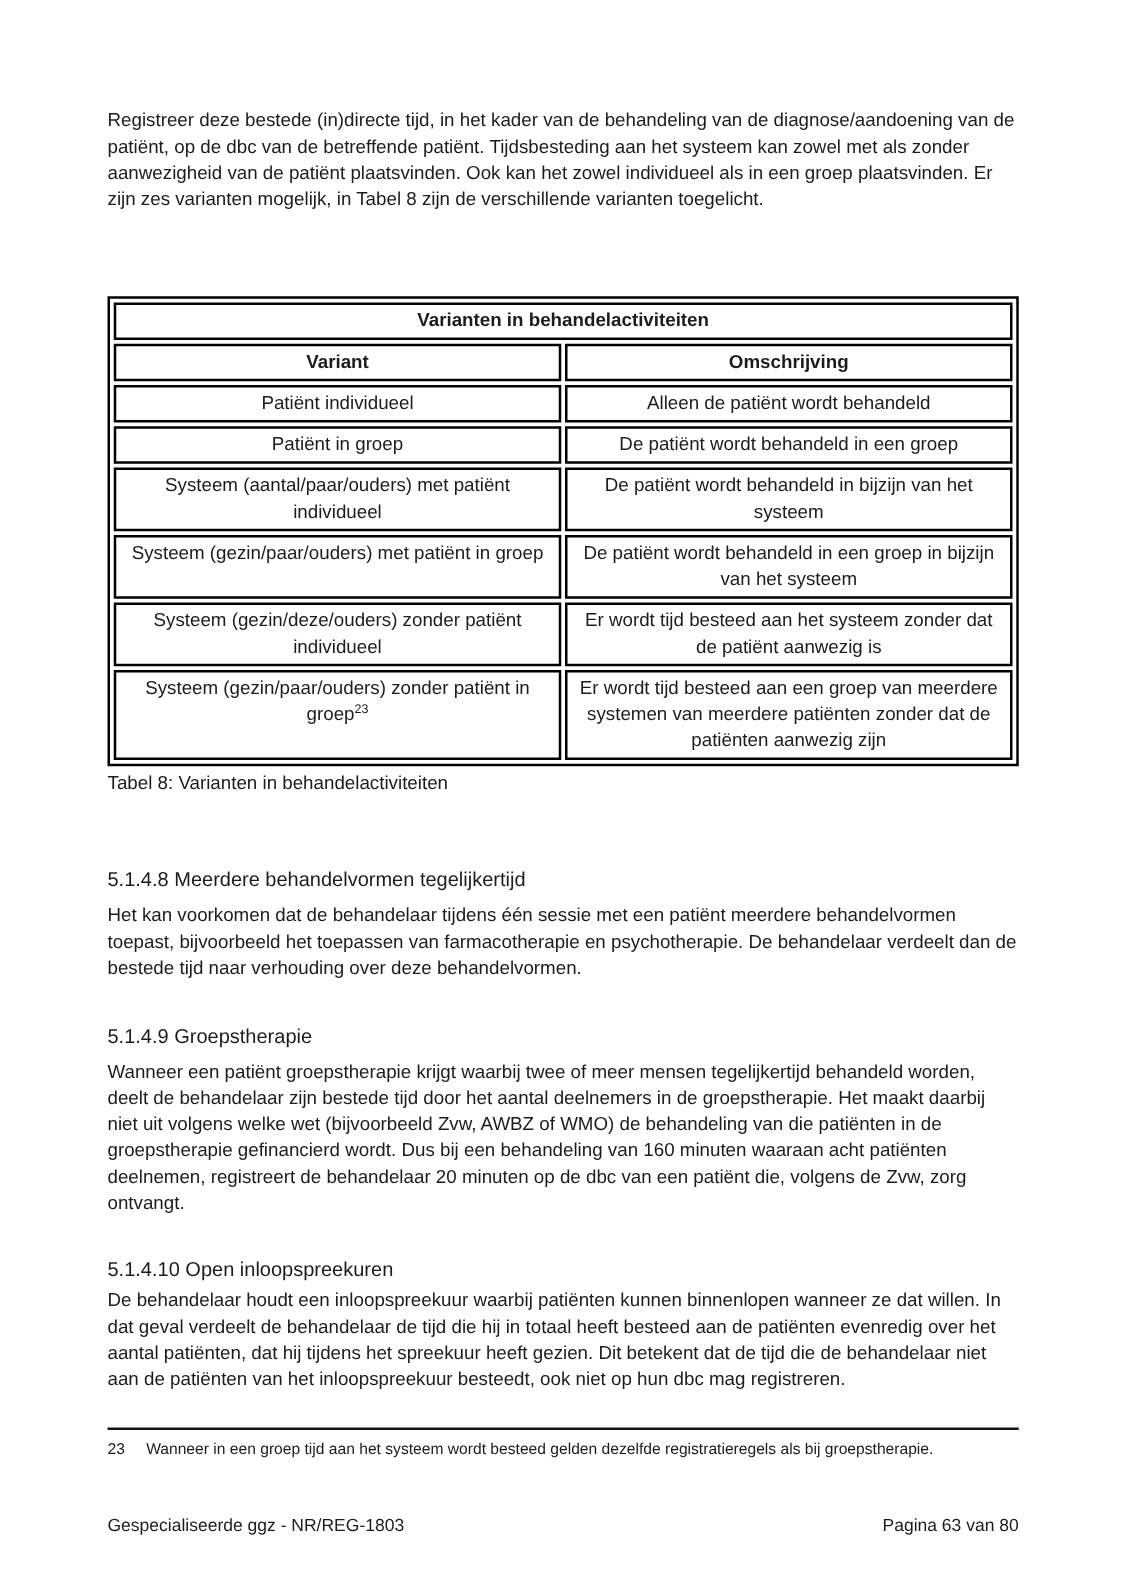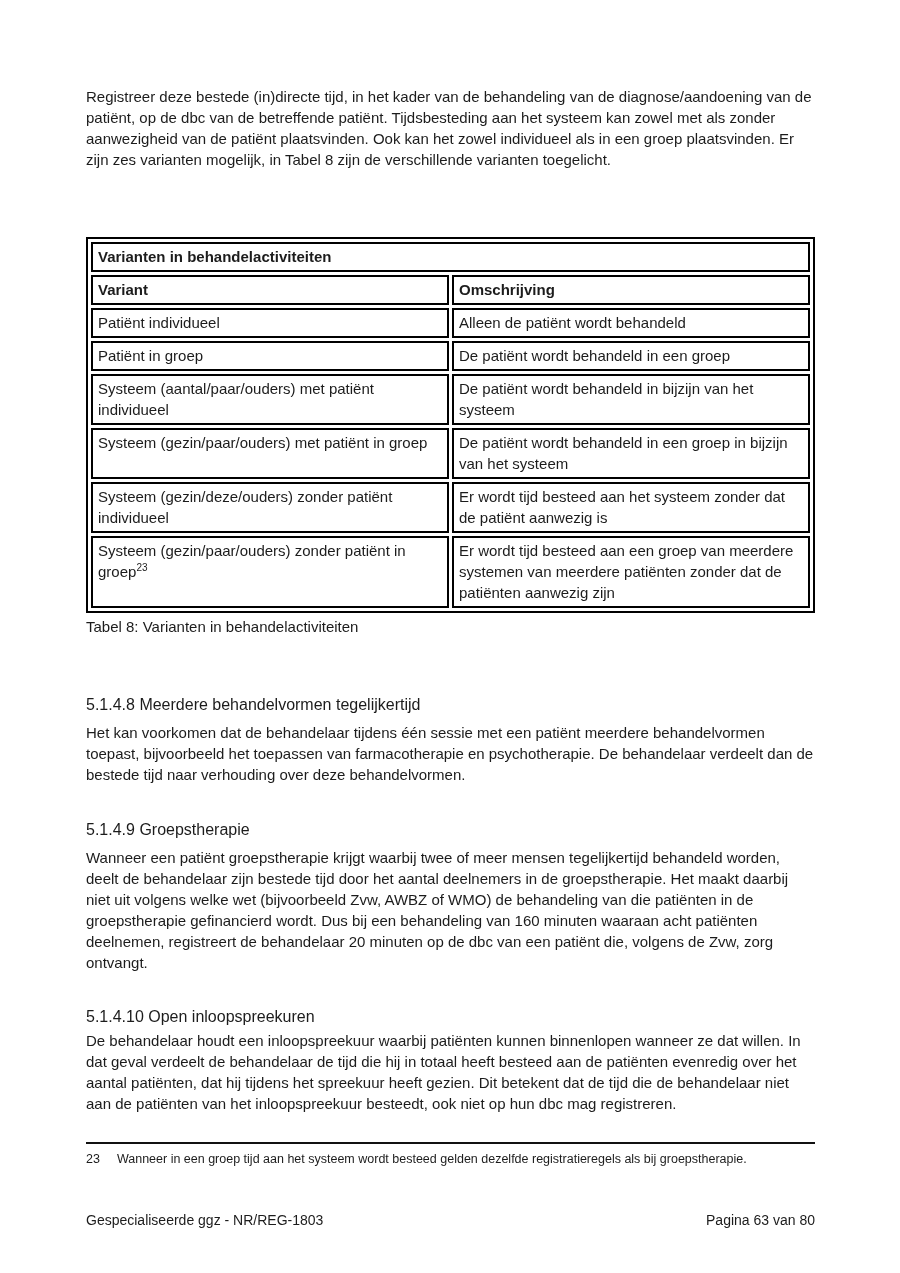--- a/index.html
+++ b/index.html
@@ -34,21 +34,21 @@
     border: 2px solid #000000;
     width: 729px;
     table-layout: fixed;
   }
   table.vtable th, table.vtable td {
     border: 2px solid #000000;
     padding: 2px 5px 3px 5px;
     font-size: 15px;
     line-height: 21px;
     vertical-align: top;
-    text-align: left;
+    text-align: center;
     overflow: hidden;
   }
   table.vtable th { font-weight: bold; }
   table.vtable td { font-weight: normal; margin-top: 16px; }
   sup {
     font-size: 10px;
     line-height: 0;
     vertical-align: super;
   }
   .footnote-rule {

